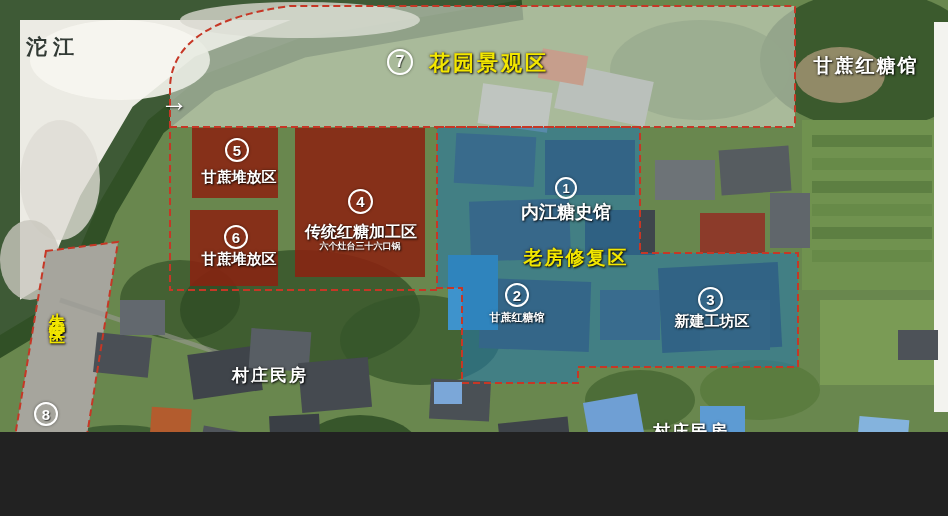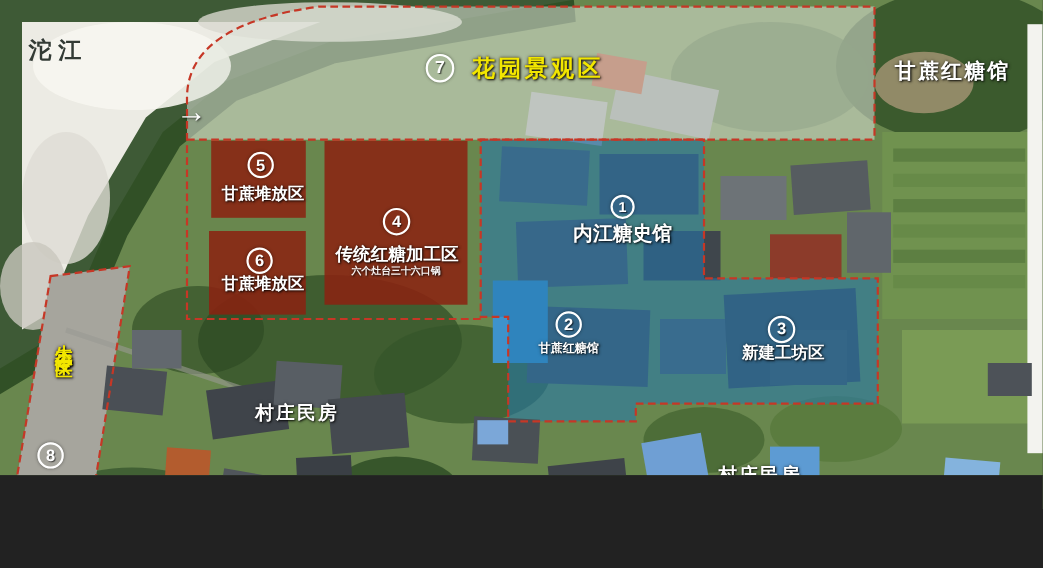--- a/index.html
+++ b/index.html
@@ -149,20 +149,21 @@
   <div class="circle" style="left:224px;top:225px;width:24px;height:24px;font-size:15px;">6</div>
   <div class="lbl white center" style="left:239px;top:251px;font-size:15px;">甘蔗堆放区</div>
 
   <div class="circle" style="left:348px;top:189px;width:25px;height:25px;font-size:15px;">4</div>
   <div class="lbl white center" style="left:361px;top:224px;font-size:16px;">传统红糖加工区</div>
   <div class="lbl white center" style="left:360px;top:242px;font-size:9px;opacity:.95;">六个灶台三十六口锅</div>
 
   <div class="circle" style="left:555px;top:177px;width:22px;height:22px;font-size:13px;">1</div>
   <div class="lbl white center" style="left:566px;top:203px;font-size:18px;">内江糖史馆</div>
 
+  <div class="lbl yellow center" style="left:576px;top:248px;font-size:19px;letter-spacing:2px;">老房修复区</div>
 
   <div class="circle" style="left:505px;top:283px;width:24px;height:24px;font-size:15px;">2</div>
   <div class="lbl white center" style="left:517px;top:312px;font-size:11px;">甘蔗红糖馆</div>
 
   <div class="circle" style="left:698px;top:287px;width:25px;height:25px;font-size:15px;">3</div>
   <div class="lbl white center" style="left:712px;top:313px;font-size:15px;">新建工坊区</div>
 
   <div class="lbl white center" style="left:270px;top:367px;font-size:17px;letter-spacing:2px;">村庄民房</div>
   <div class="lbl white center" style="left:691px;top:423px;font-size:17px;letter-spacing:2px;">村庄民房</div>
 

